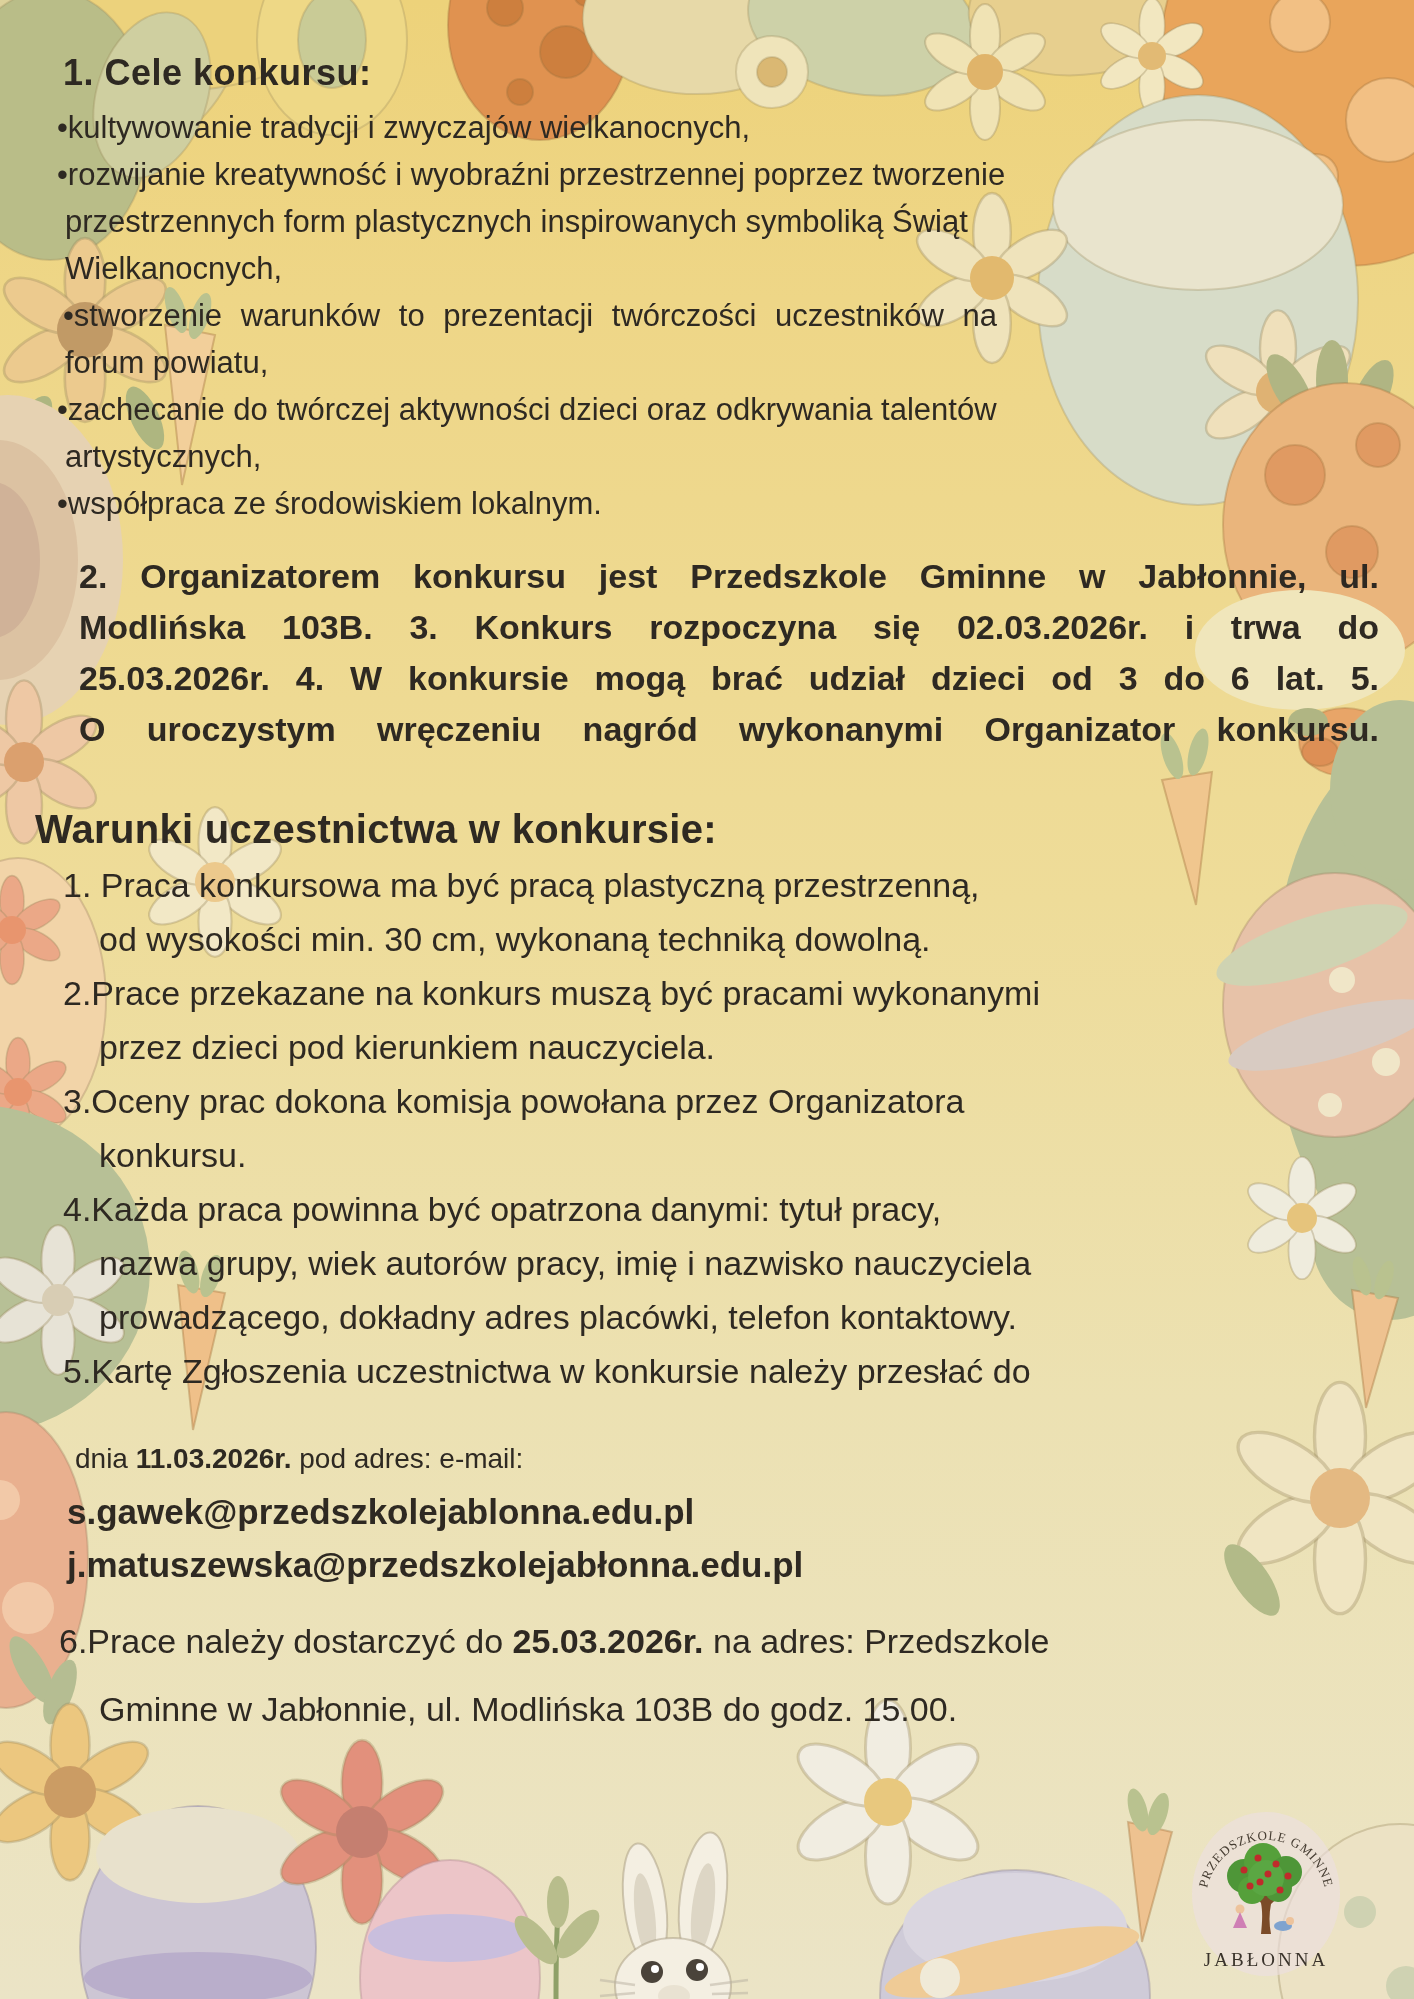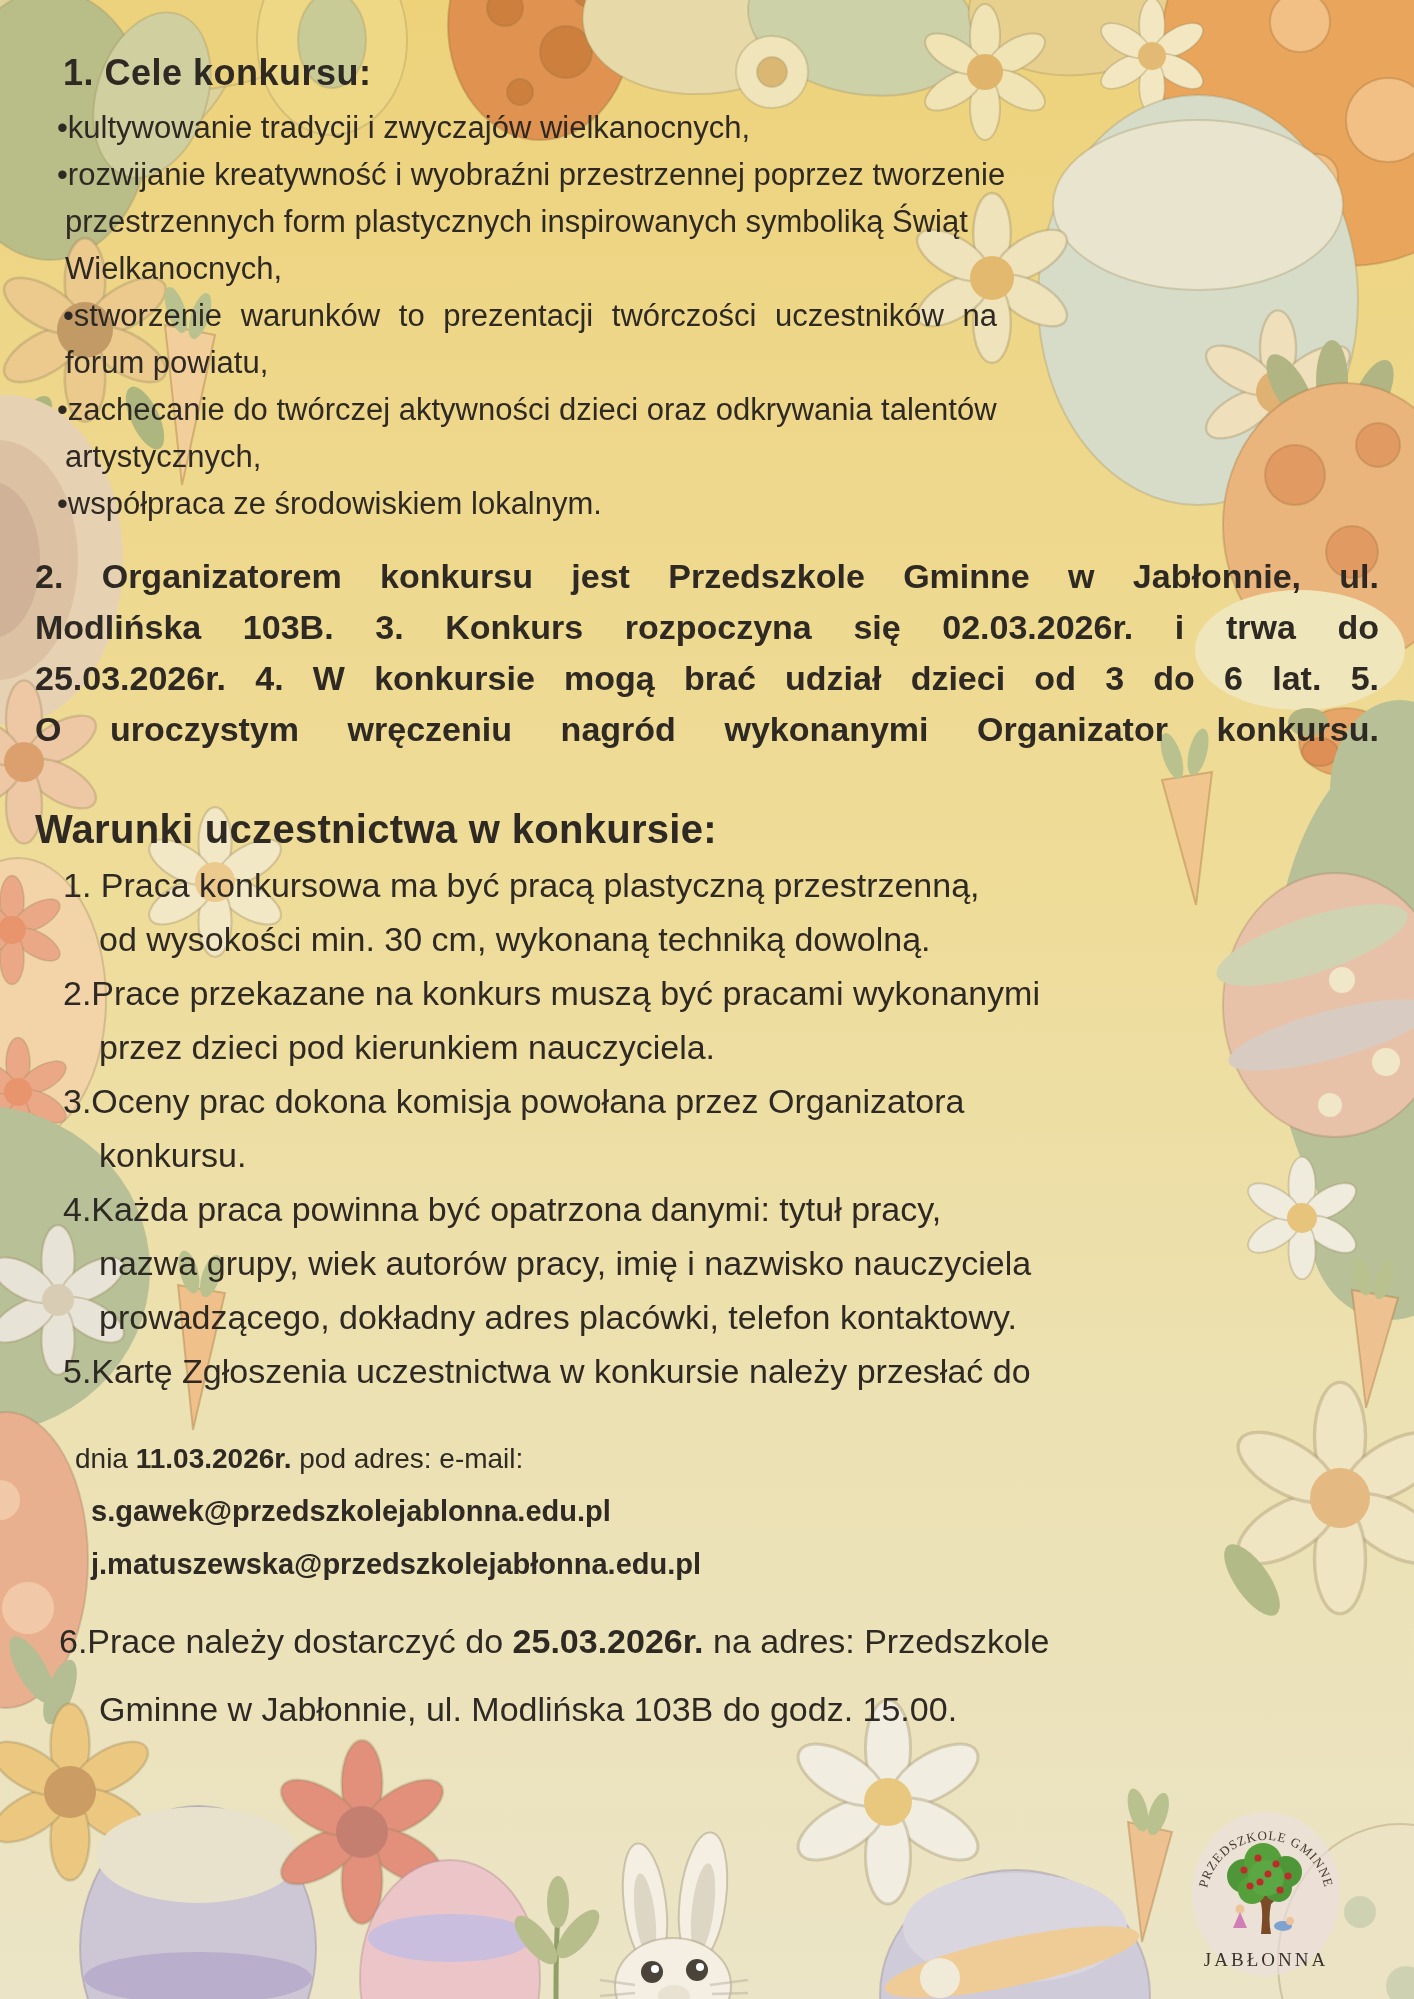--- a/index.html
+++ b/index.html
@@ -8,29 +8,29 @@
     background:linear-gradient(180deg,#edd27a 0%,#eed687 15%,#eedc99 45%,#ece1b2 70%,#ebe4c6 100%);
     font-family:"Liberation Sans", sans-serif;
     color:#2e2922;
   }
   .bg{position:absolute;left:0;top:0;z-index:0;}
   .content{position:absolute;left:35px;right:35px;top:52px;z-index:2;}
   .goals-heading{font-size:36px;font-weight:700;margin:0 0 10px 28px;letter-spacing:.5px;}
   .gl{font-size:31px;line-height:47px;margin-left:22px;white-space:nowrap;}
   .gl.cont{margin-left:30px;}
   .gl.wide{word-spacing:10px;margin-left:28px;}
-  .org{margin-top:24px;}
+  .org{margin-top:24px;margin-left:44px;}
   .org-line{font-weight:700;font-size:34px;line-height:51px;text-align:justify;text-align-last:justify;}
   .cond-heading{font-size:40px;font-weight:700;margin:52px 0 6px 0;letter-spacing:.3px;}
   .cond{margin-left:28px;}
   .cl{font-size:34px;line-height:54px;white-space:nowrap;}
   .cl.cont{margin-left:36px;}
   .deadline{margin-top:34px;margin-left:40px;font-size:28px;line-height:53px;}
   .b{font-weight:700;}
-  .email{font-weight:700;font-size:29px;line-height:53px;margin-left:56px;}
+  .email{font-weight:700;font-size:35px;line-height:53px;margin-left:32px;}
   .item6{margin-top:30px;}
   .i6{font-size:34px;line-height:40px;margin-left:24px;white-space:nowrap;}
   .i6.cont{margin-left:64px;margin-top:28px;}
   .logo{position:absolute;left:1190px;top:1810px;width:152px;height:170px;z-index:3;}
   .logo-arc{font-family:"Liberation Serif", serif;font-size:13px;letter-spacing:1px;fill:#473e33;}
   .logo-name{font-family:"Liberation Serif", serif;font-size:19px;letter-spacing:3px;fill:#3a332b;}
 </style>
 </head>
 <body>
 

